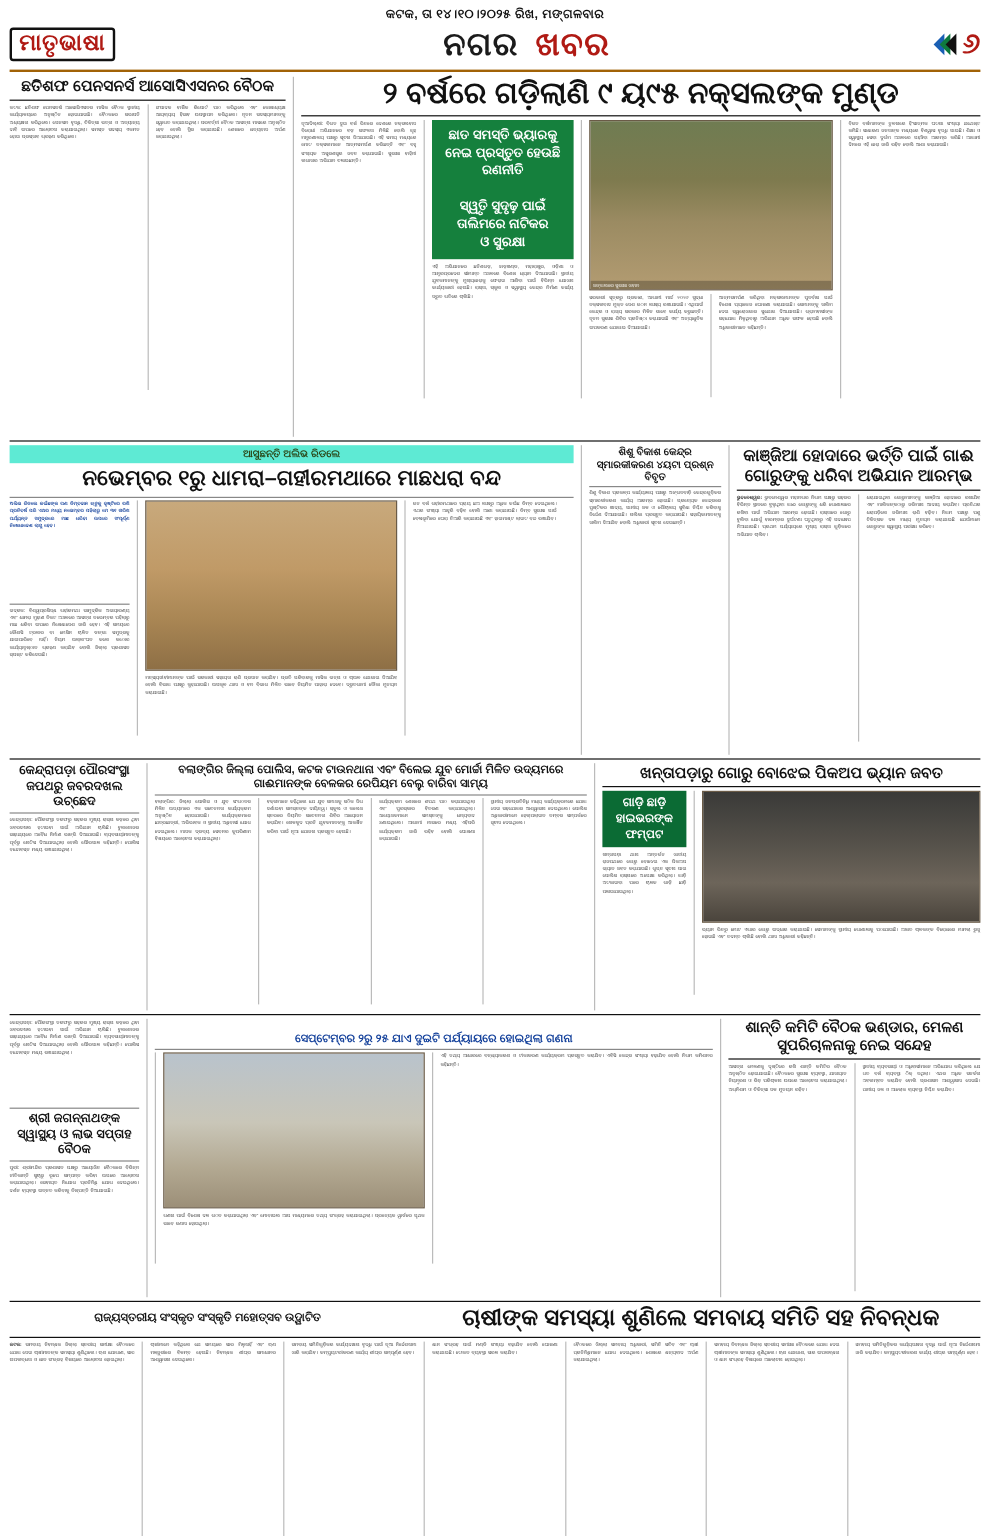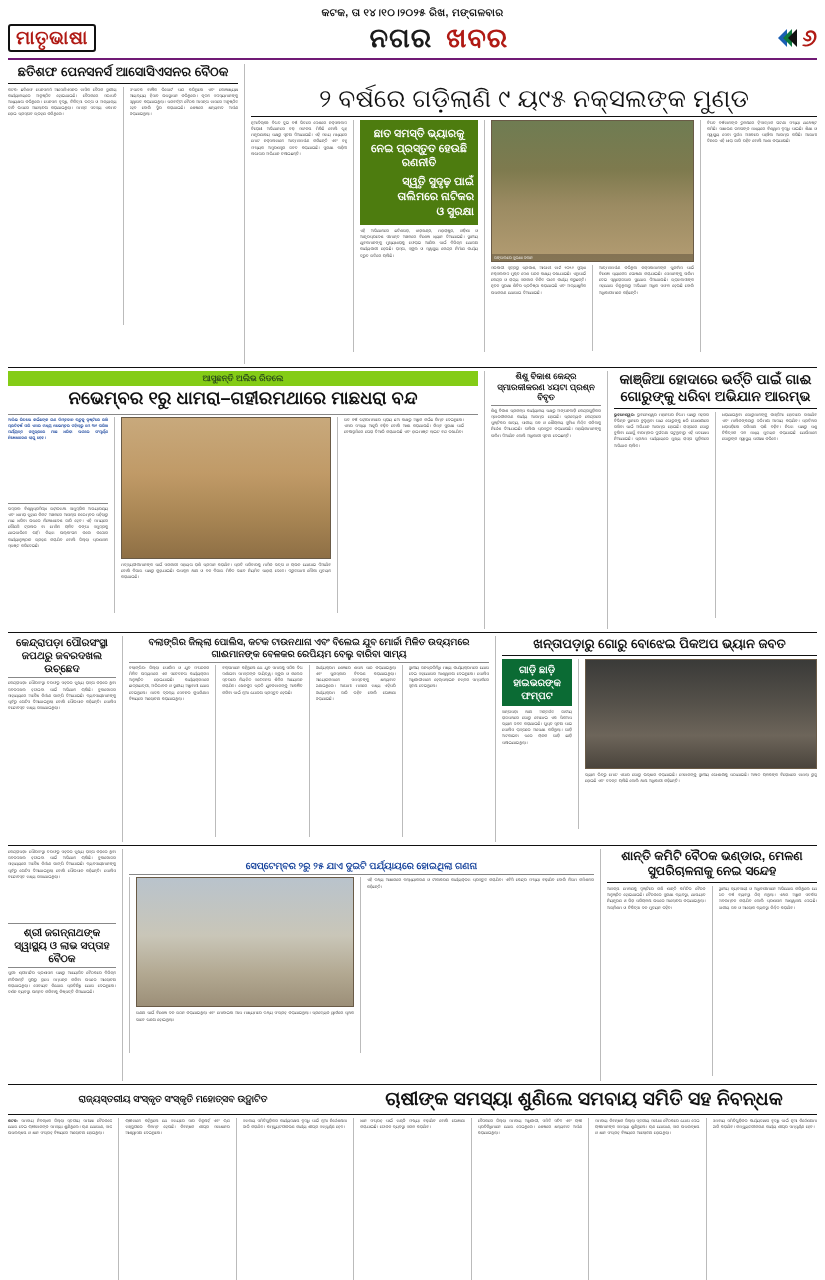--- a/index.html
+++ b/index.html
@@ -6,21 +6,21 @@
   body{
     width:825px;height:1280px;
     font-family:"Liberation Sans","DejaVu Sans",sans-serif;
     color:#111;
     position:relative;
     overflow:hidden;
   }
   .page{width:825px;height:1280px;position:relative;box-sizing:border-box;padding:4px 8px 0 8px;}
 
   
-  .masthead{position:relative;height:54px;border-bottom:2px solid #701a75;}
+  .masthead{position:relative;height:54px;border-bottom:2px solid #a16207;}
   .dateline{
     text-align:center;font-size:10.5px;letter-spacing:.3px;
     padding-top:2px;color:#111;font-weight:bold;
   }
   .mast-row{display:flex;align-items:center;justify-content:space-between;height:36px;margin-top:1px;}
   .logo{
     border:2px solid #111;border-radius:3px;
     padding:1px 6px;font-size:19px;font-weight:bold;color:#b01a14;
     letter-spacing:.5px;background:#fff;
   }
@@ -68,37 +68,37 @@
   }
   .photo.truck{
     background:linear-gradient(180deg,#3a3a38 0%,#55514a 40%,#6d655a 70%,#4a443c 100%);
   }
   .photo .cap{
     position:absolute;left:0;right:0;bottom:0;font-size:4px;color:#fff;
     background:rgba(0,0,0,.25);padding:1px 2px;
   }
 
   .boxblue{
-    background:#4d7c0f;color:#fff;text-align:center;font-weight:bold;
+    background:#15803d;color:#fff;text-align:center;font-weight:bold;
     padding:6px 4px;font-size:11px;line-height:1.35;
   }
-  .boxblue .l2{display:block;margin-top:4px;text-align:right;}
+  .boxblue .l2{display:block;margin-top:15px;}
   .boxgreen{
     background:#0b6b34;color:#fff;text-align:center;font-weight:bold;
     padding:4px 4px;font-size:10px;line-height:1.3;
   }
   .boxpink{
     background:#f6d7d3;border:1px solid #c4564c;color:#b01a14;
     text-align:center;font-weight:bold;padding:5px 3px;font-size:9.5px;line-height:1.45;
   }
   .banner-strip{
-    background:#84cc16;text-align:center;font-weight:bold;font-size:8.5px;color:#2b4a1b;
+    background:#5eead4;text-align:center;font-weight:bold;font-size:8.5px;color:#2b4a1b;
     padding:2px 0;
   }
-  .hdr-lg{font-size:25px;font-weight:normal;text-align:center;line-height:1.15;margin-top:20px;}
+  .hdr-lg{font-size:25px;font-weight:bold;text-align:center;line-height:1.15;}
   .hdr-md{font-size:18px;font-weight:bold;text-align:center;line-height:1.2;}
   .hdr-sm{font-size:13px;font-weight:bold;text-align:center;line-height:1.2;}
   .hdr-xs{font-size:10.5px;font-weight:bold;text-align:center;line-height:1.25;}
 
   .subhead{font-size:9.5px;font-weight:bold;text-align:center;color:#14419b;line-height:1.3;margin-top:11px;}
 
   
   .content{margin-top:4px;}
   .band{display:flex;gap:6px;}
   .sep-v{width:1px;background:#bbb;}

